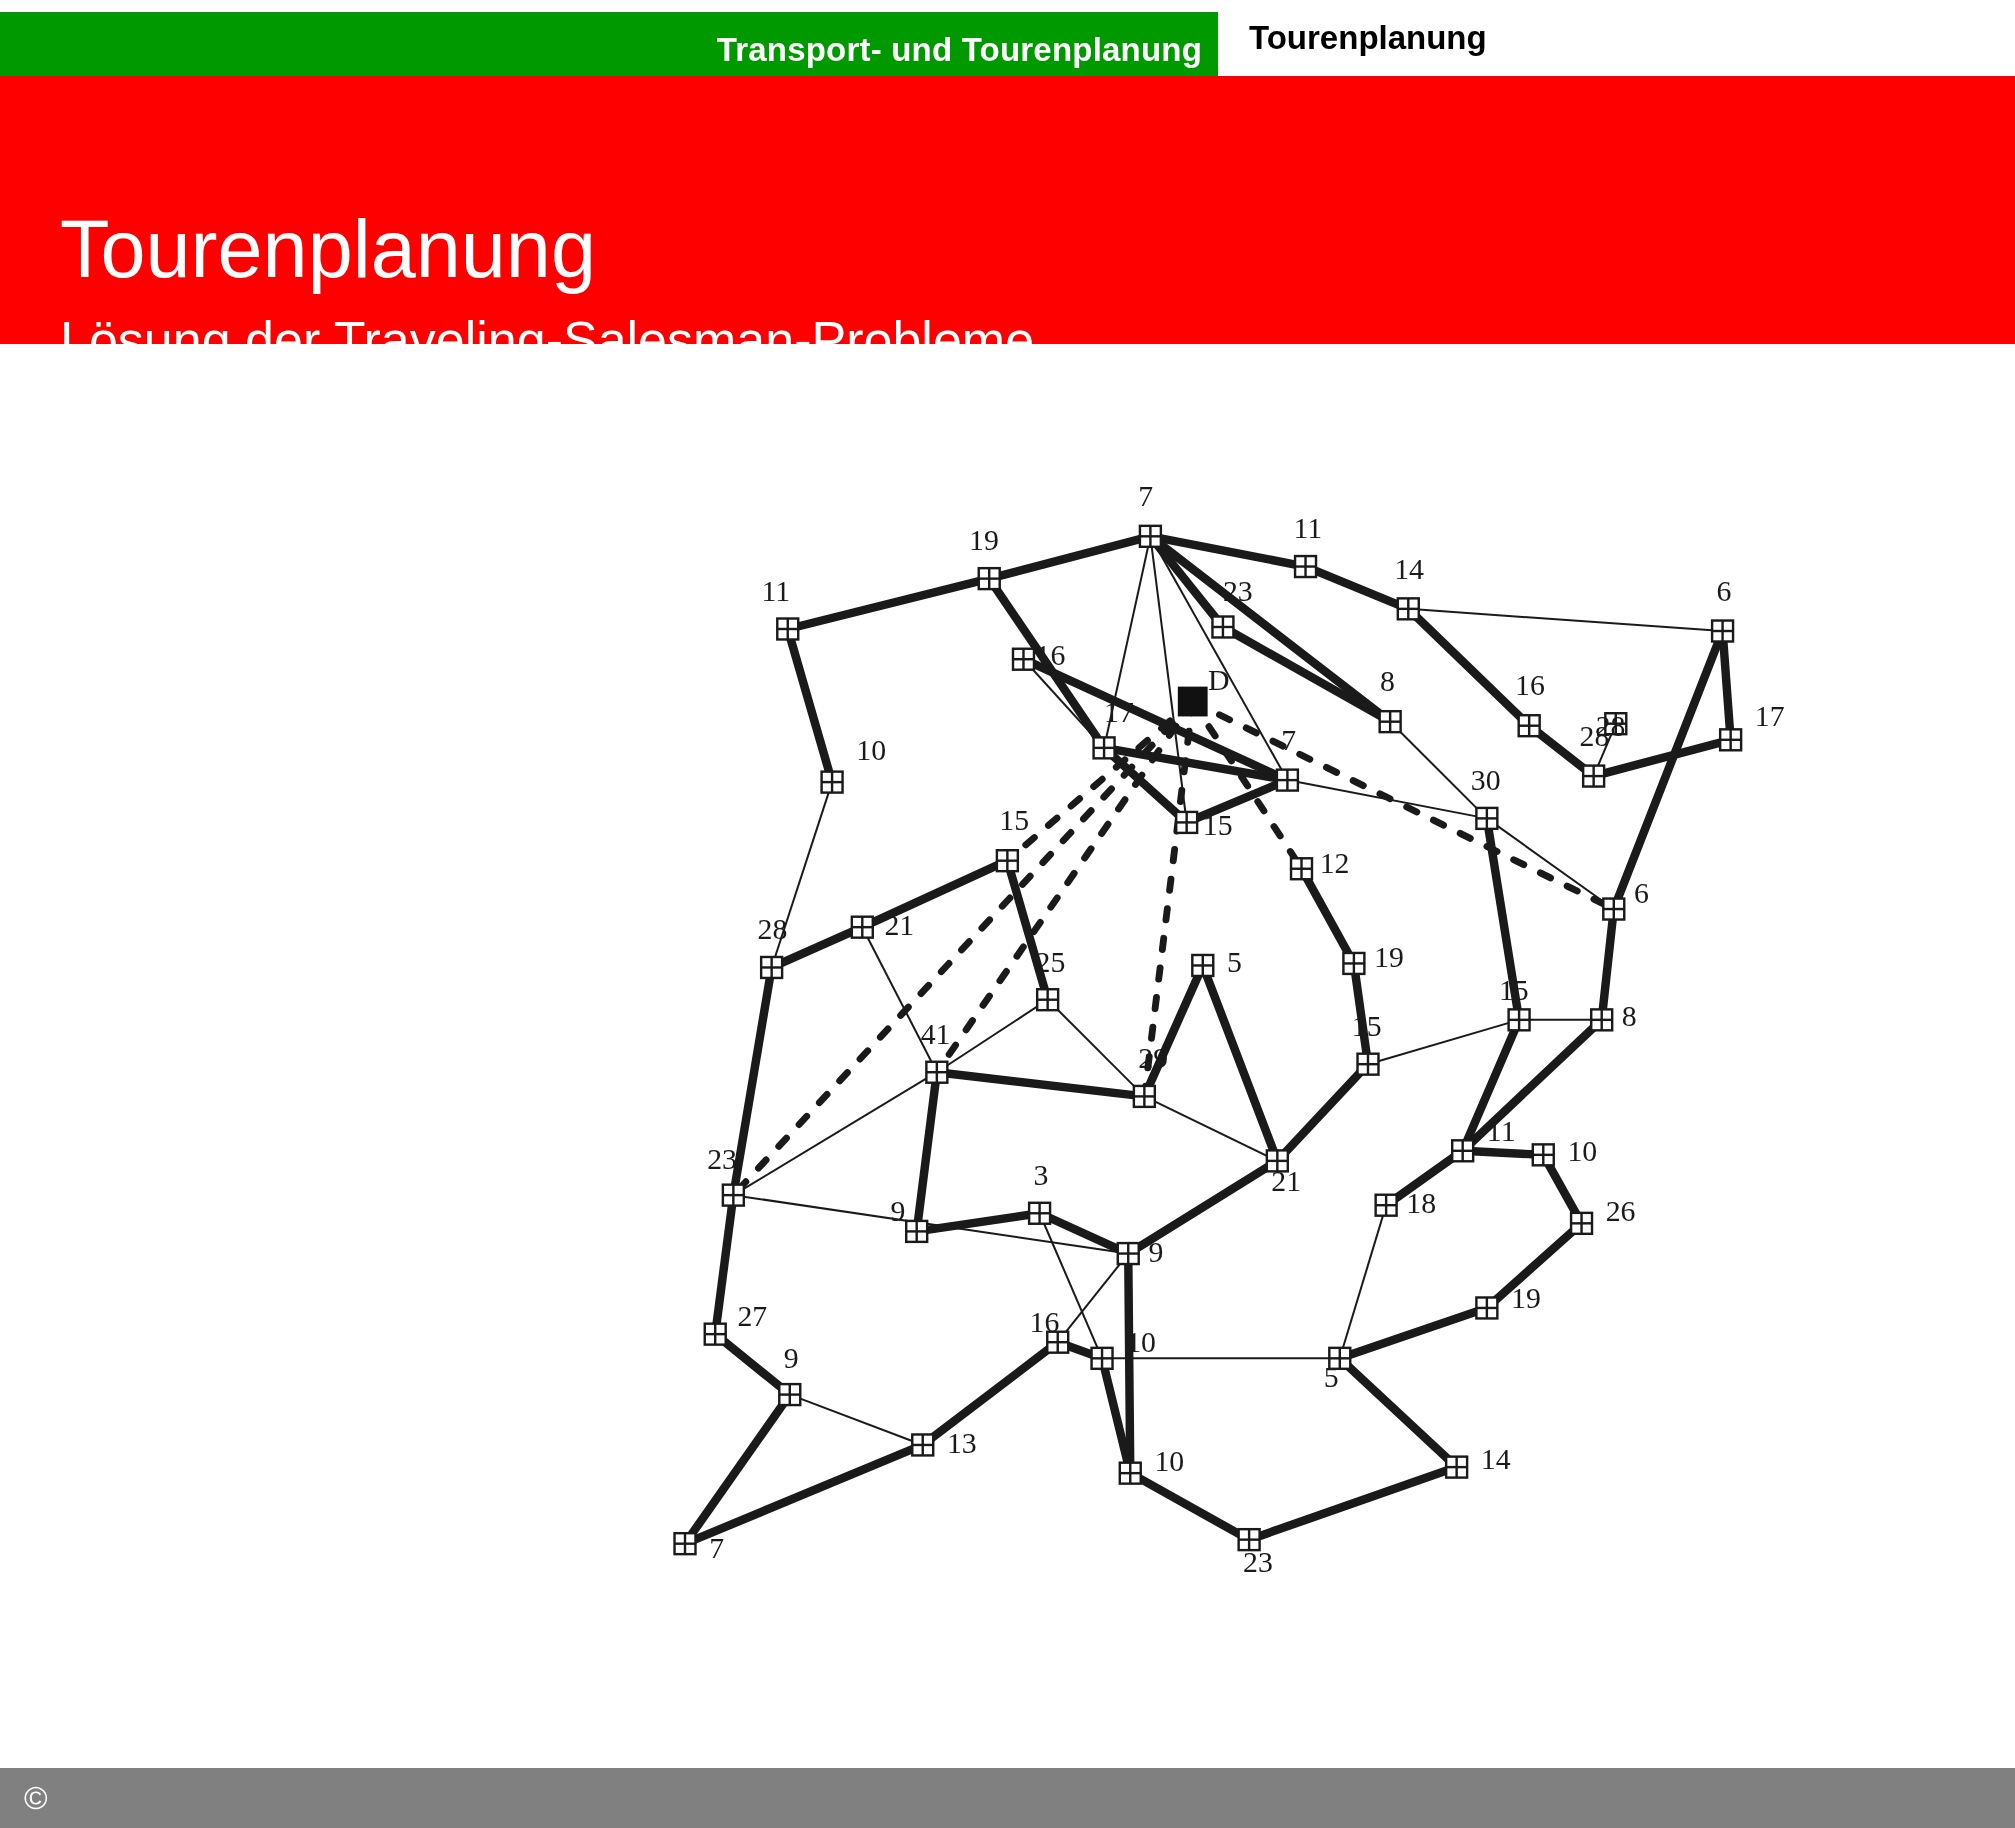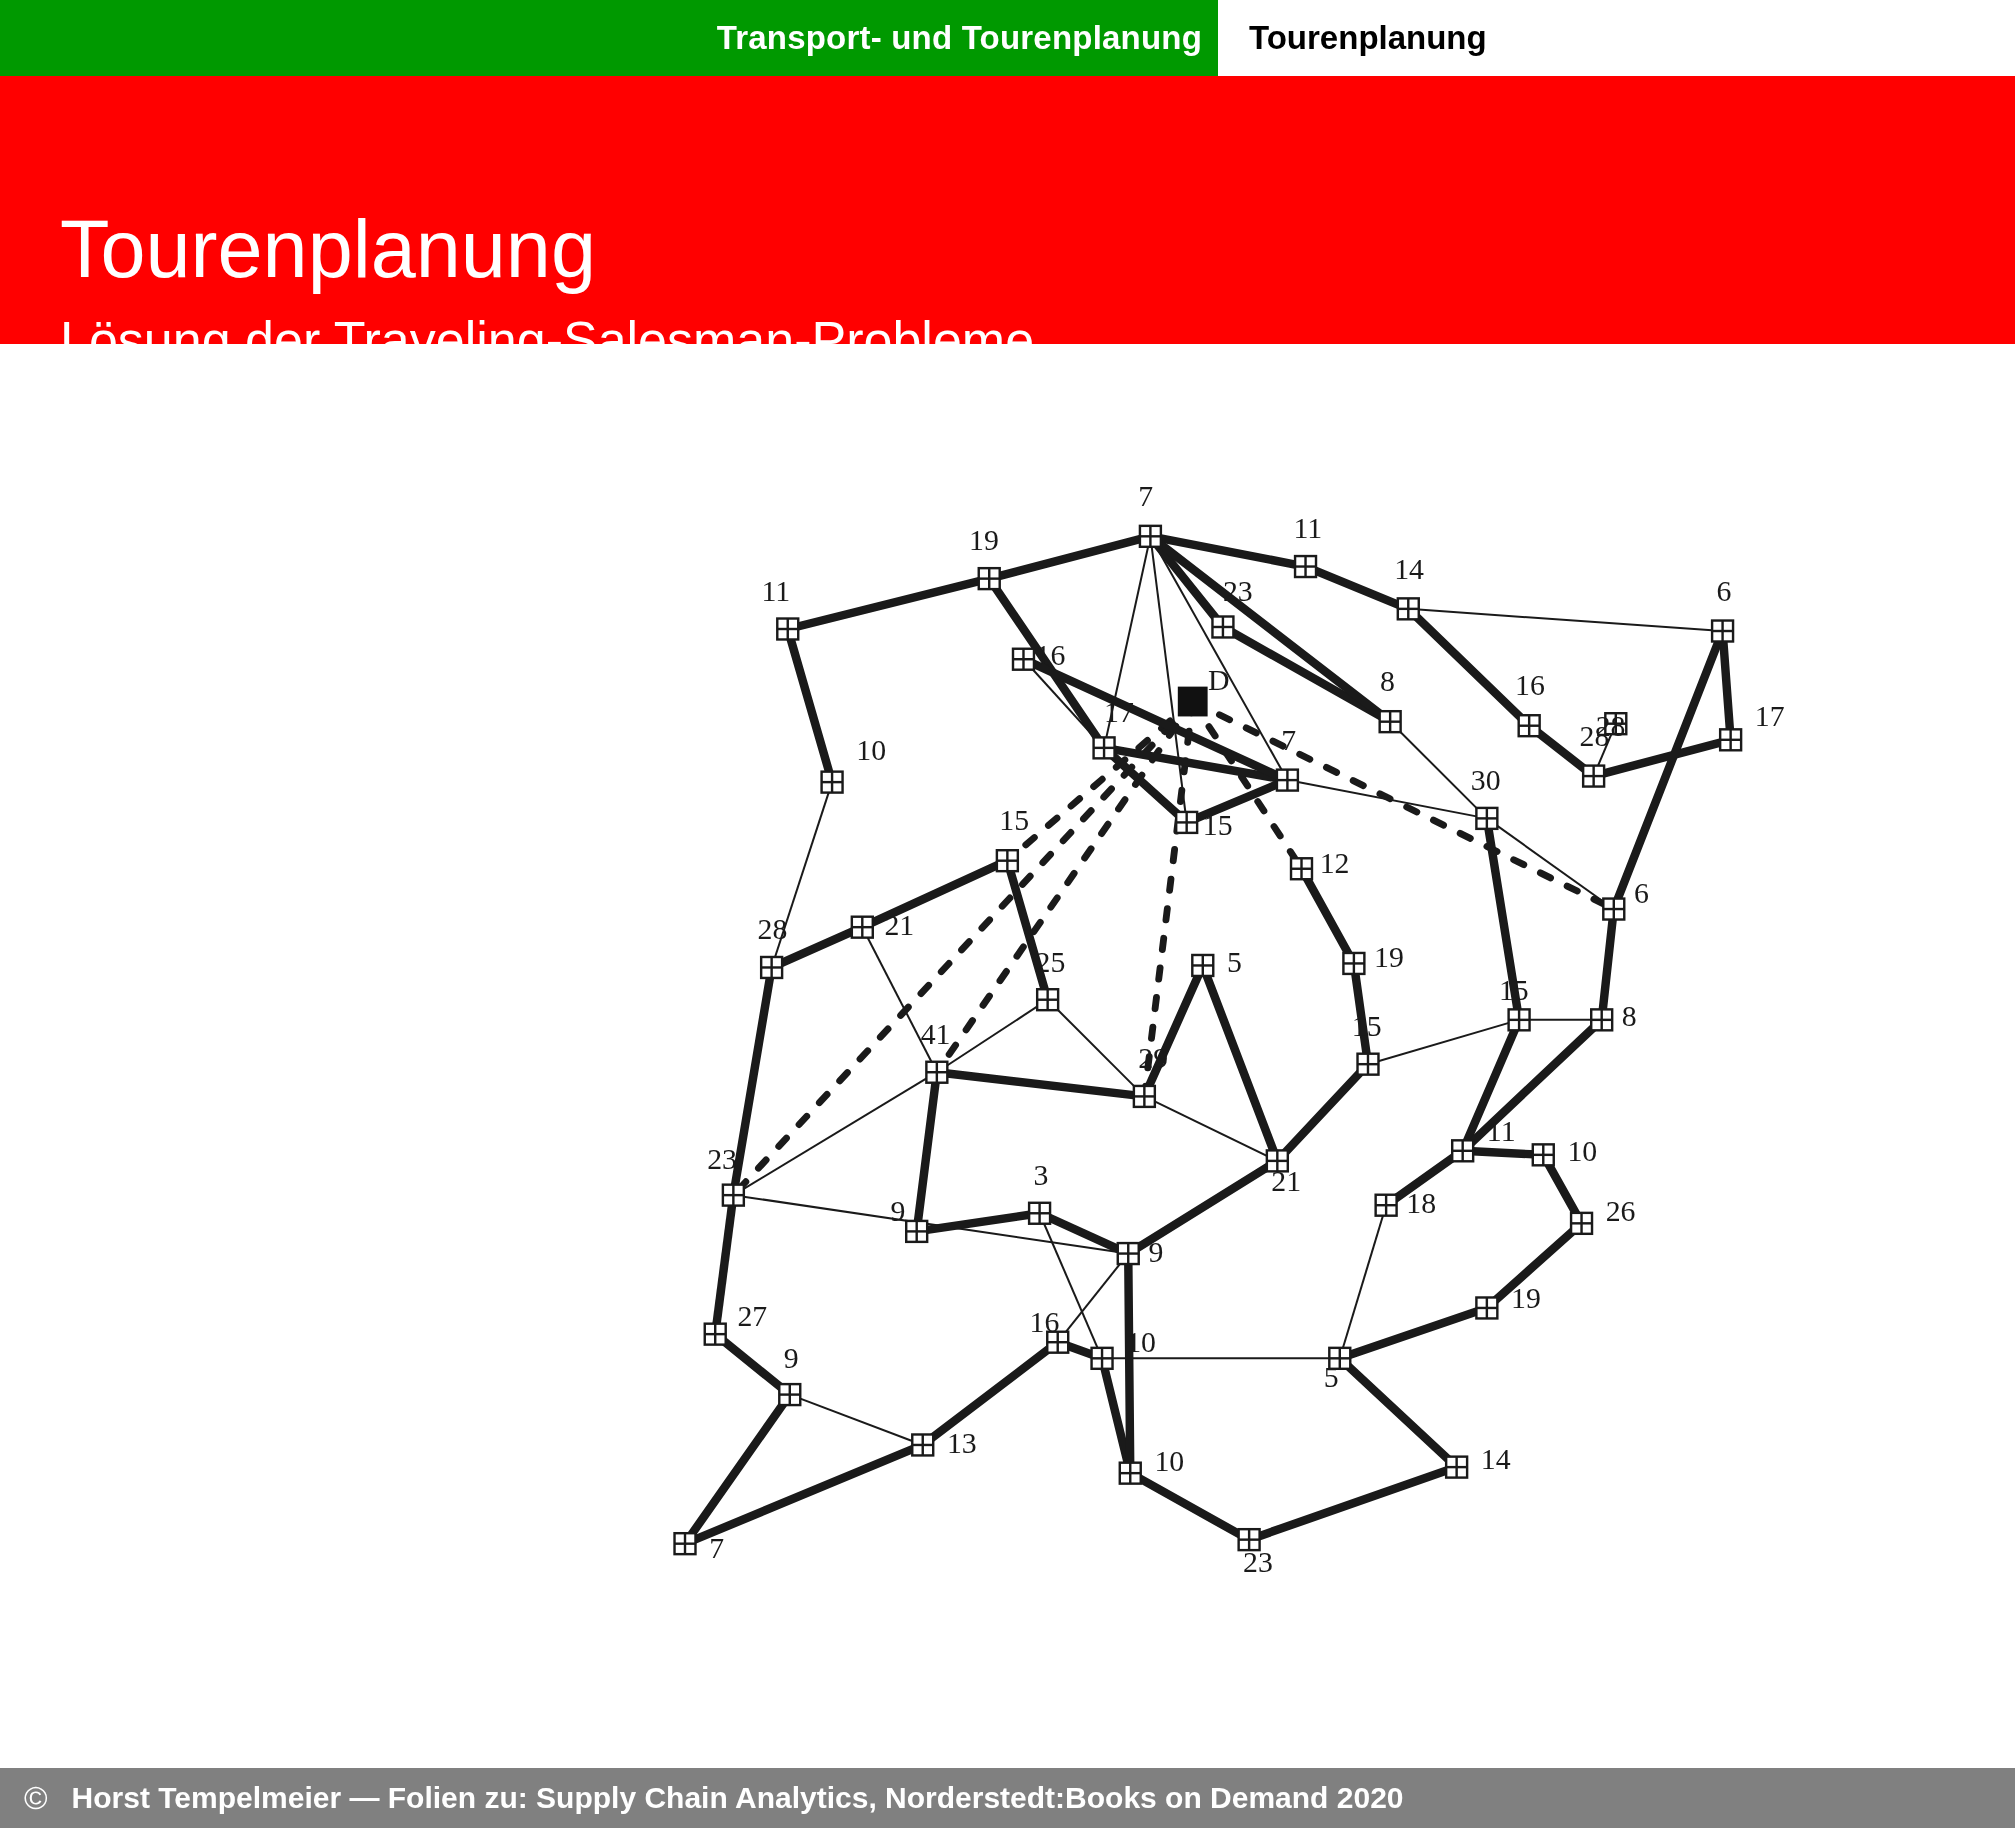--- a/index.html
+++ b/index.html
@@ -1,21 +1,21 @@
 <!DOCTYPE html>
 <html style="font-size:6.4px"><head>
 <meta charset="utf-8">
 <style>
   html,body{margin:0;padding:0;background:#fff;}
   body{width:2437px;height:1828px;position:relative;overflow:hidden;
        font-family:"Liberation Sans", sans-serif;}
 
   
   #header-bar{position:absolute;left:0;top:0;width:2437px;height:76px;background:#ffffff;}
-  #nav-tab-section{position:absolute;left:0;top:0;width:1218px;height:76px;
+  #nav-tab-section{position:absolute;left:0;top:12px;width:1218px;height:76px;
       background:var(--green,#009900);display:flex;align-items:center;justify-content:flex-end;}
   #nav-tab-section-label{color:#ffffff;font-size:33px;font-weight:bold;
       letter-spacing:0.2px;padding-right:16px;white-space:nowrap;}
   #nav-tab-subsection{position:absolute;left:1249px;top:0;height:76px;
       display:flex;align-items:center;}
   #nav-tab-subsection-label{color:#000000;font-size:33px;font-weight:bold;white-space:nowrap;}
 
   
   #title-band{position:absolute;left:0;top:76px;width:2437px;height:268px;
       background:var(--red,#ff0000);}
@@ -469,16 +469,15 @@
       </g>
     <g id="g-depot">
         <rect x="2923" y="823" width="74" height="74" class="depot-sq"></rect>
         <text x="2998" y="832" class="depot-label">D</text>
       </g>
   </svg>
 </div>
 
 <div id="footer-bar">
   <span id="copyright-icon">©</span>
-  <span id="footer-text">Horst Tempelmeier — Folien zu: Supply Chain Analytics, Norderstedt:Books on Demand 2020</span>
 
 </div>
 
 
 </body></html>

